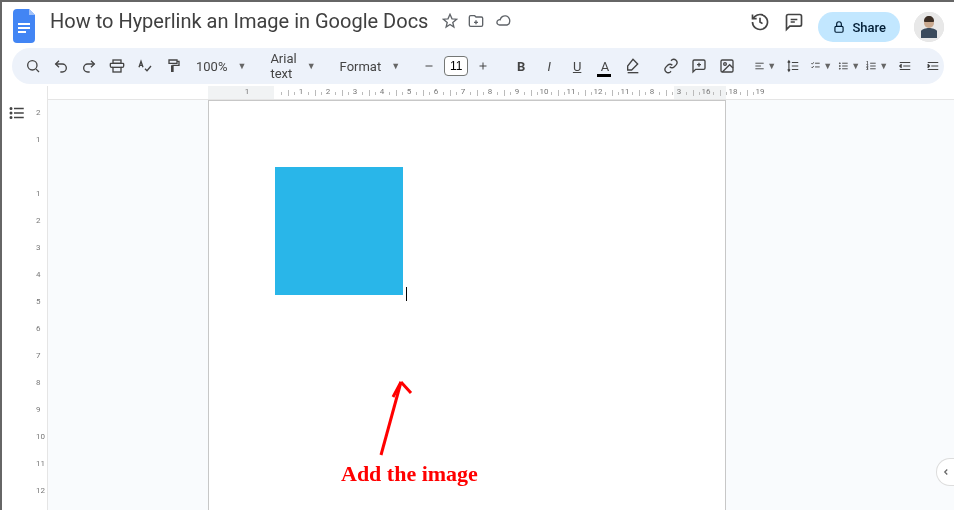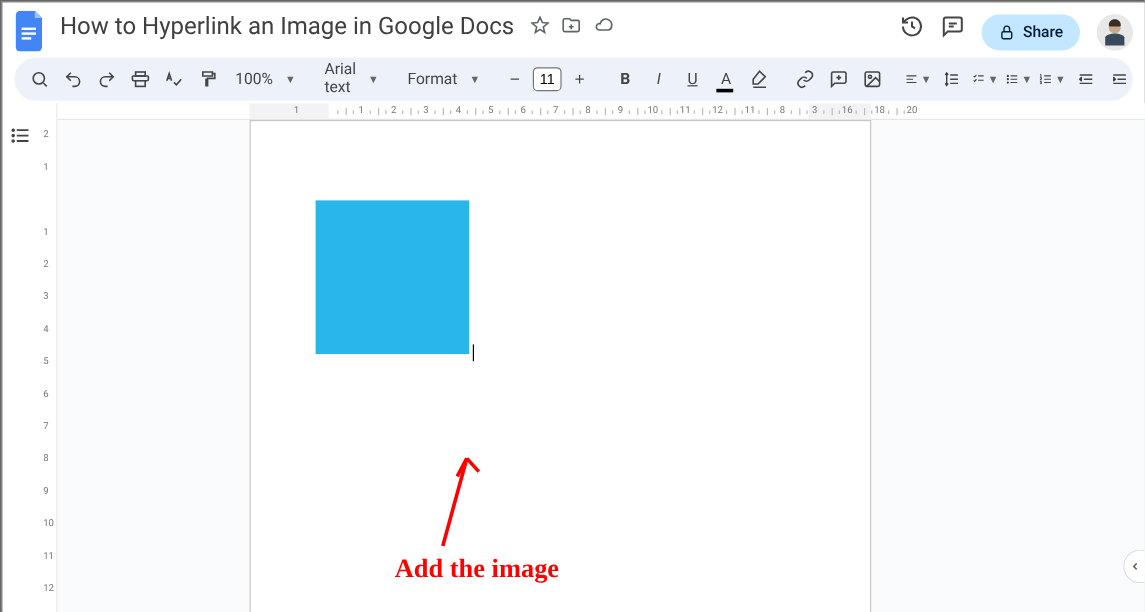--- a/index.html
+++ b/index.html
@@ -33,21 +33,21 @@
   .workspace { display:flex; position:absolute; top:86px; bottom:0; left:0; right:0; }
   .left-rail { width:34px; display:flex; flex-direction:column; align-items:center; padding-top:14px;}
   .vruler { width:14px; background:#fff; border-right:1px solid #e5e5e5; position:relative; font-size:8px; color:#777;}
   .vruler .lbl { position:absolute; left:2px; transform: translateY(-50%);}
   .doc-area { flex:1; background:#f9fbfd; position:relative; overflow:hidden;}
   .hruler { height:14px; background:#fff; border-bottom:1px solid #e5e5e5; position:relative; font-size:8px; color:#777; margin-left:0;}
   .hruler .tick { position:absolute; top:0; height:100%; border-left:1px solid #bbb;}
   .hruler .lbl { position:absolute; top:1px; transform:translateX(-50%);}
   .hruler .margin { position:absolute; top:0; height:100%; background:#f1f3f4;}
   .page { position:absolute; left:160px; top:14px; width:518px; height:700px; background:#fff; border:1px solid #c7c7c7;}
-  .page-content { position:absolute; left:54px; top:66px; right:50px; }
+  .page-content { position:absolute; left:66px; top:66px; right:50px; }
   .blue-sq { width:128px; height:128px; background:#29b6e9;}
   .cursor-blink { display:inline-block; width:1px; height:14px; background:#000; vertical-align:bottom; margin-left:1px; position:absolute; left:130px; top:120px;}
   .annotation { position:absolute; left:66px; top:210px; color:#ff0000; font-family:"Comic Sans MS","Segoe Script",cursive; }
   .ann-text { font-size:22px; font-weight:bold; position:absolute; top:84px; left:0; white-space:nowrap;}
   .side-tab { position:absolute; right:0; bottom:24px; width:18px; height:28px; background:#fff; border:1px solid #ddd; border-right:none; border-radius:14px 0 0 14px; display:flex; align-items:center; justify-content:center; color:#666;}
   svg { display:block; }
 </style>
 </head>
 <body>
 
@@ -365,21 +365,21 @@
         <span class="tick" style="left: 617.5px; height: 6px; top: 4px;"></span>
         <span class="tick" style="left: 624.25px; height: 3px; top: 6px;"></span>
         <span class="lbl" style="left: 658px;">16</span>
         <span class="tick" style="left: 637.75px; height: 3px; top: 6px;"></span>
         <span class="tick" style="left: 644.5px; height: 6px; top: 4px;"></span>
         <span class="tick" style="left: 651.25px; height: 3px; top: 6px;"></span>
         <span class="lbl" style="left: 685px;">18</span>
         <span class="tick" style="left: 664.75px; height: 3px; top: 6px;"></span>
         <span class="tick" style="left: 671.5px; height: 6px; top: 4px;"></span>
         <span class="tick" style="left: 678.25px; height: 3px; top: 6px;"></span>
-        <span class="lbl" style="left: 712px;">20</span>
+        <span class="lbl" style="left: 712px;">19</span>
         <span class="tick" style="left: 691.75px; height: 3px; top: 6px;"></span>
         <span class="tick" style="left: 698.5px; height: 6px; top: 4px;"></span>
         <span class="tick" style="left: 705.25px; height: 3px; top: 6px;"></span>
       </div>
 
     <div class="page">
       <div class="page-content">
         <div class="blue-sq"></div>
         <span class="cursor-blink"></span>
         <div class="annotation">

